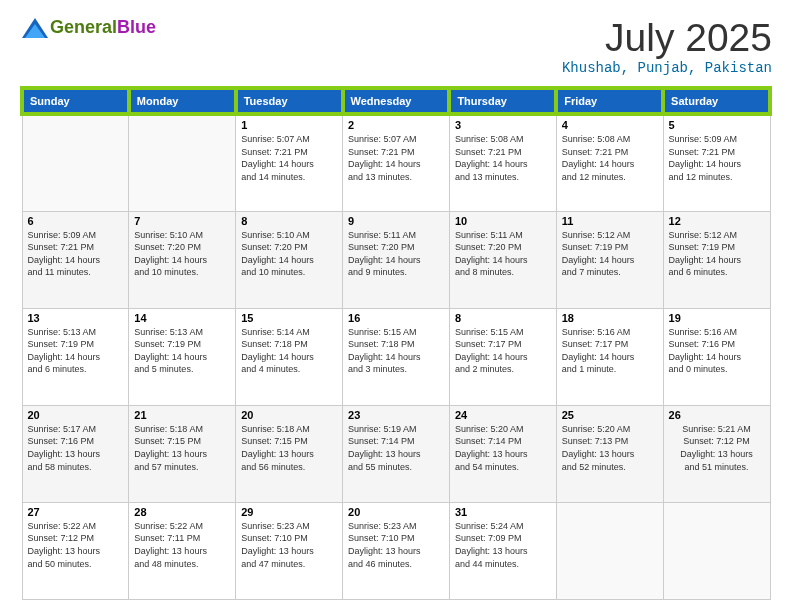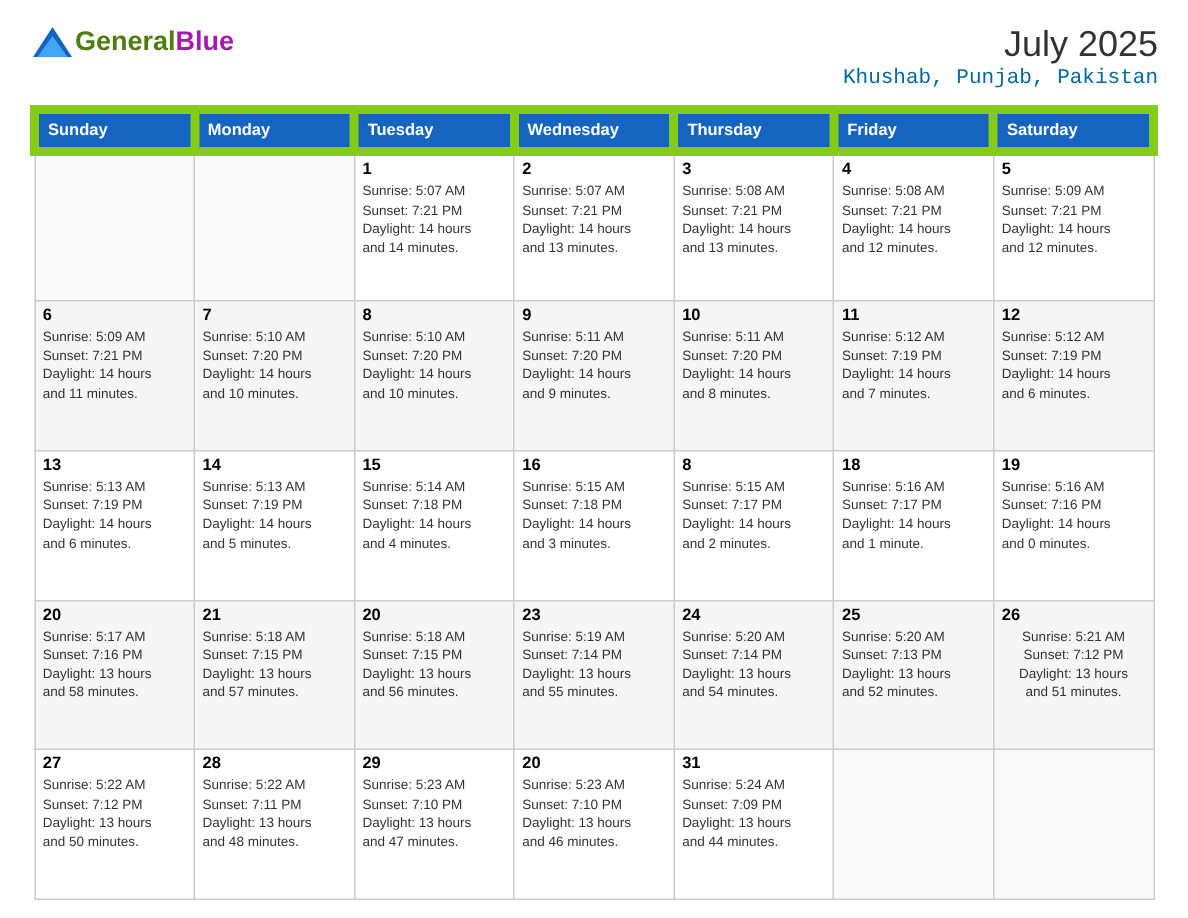--- a/index.html
+++ b/index.html
@@ -37,21 +37,21 @@
     .logo-icon {
       width: 28px;
       height: 24px;
       margin-right: 2px;
       position: relative;
     }
     .title-block {
       text-align: right;
     }
     .month-year {
-      font-size: 24px;
+      font-size: 39px;
       color: #333;
       font-weight: normal;
     }
     .location {
       font-size: 14px;
       color: #0369a1;
       font-family: Liberation Mono, monospace;
     }
     .calendar {
       width: 100%;
@@ -59,21 +59,21 @@
       flex: 1;
       font-size: 9.5px;
     }
     .calendar th {
       background-color: #1565C0;
       color: #fff;
       text-align: left;
       padding: 5px 6px;
       font-size: 11px;
       font-weight: bold;
-      border: 6px solid #84cc16;
+      border: 4px solid #84cc16;
     }
     .calendar td {
       border: 1px solid #ccc;
       vertical-align: top;
       padding: 3px 5px;
       width: calc(100% / 7);
       height: 80px;
     }
     .day-num {
       font-weight: bold;

